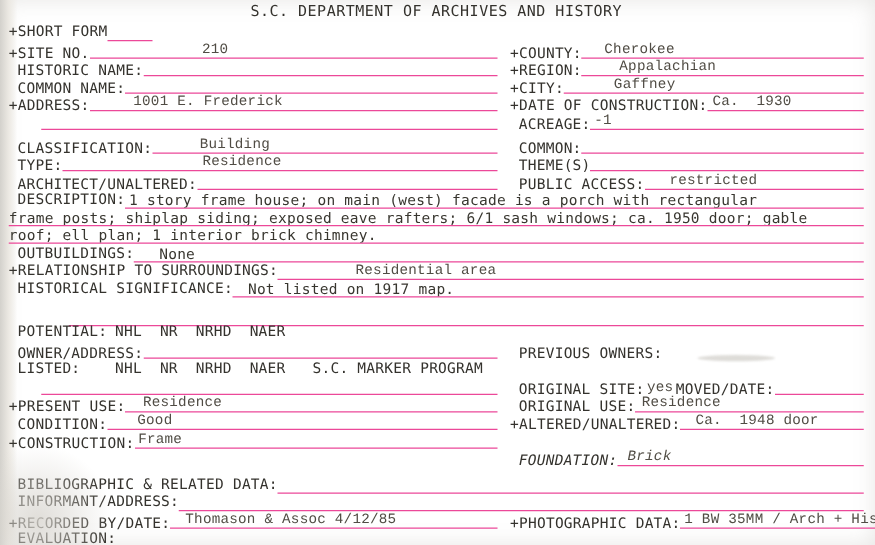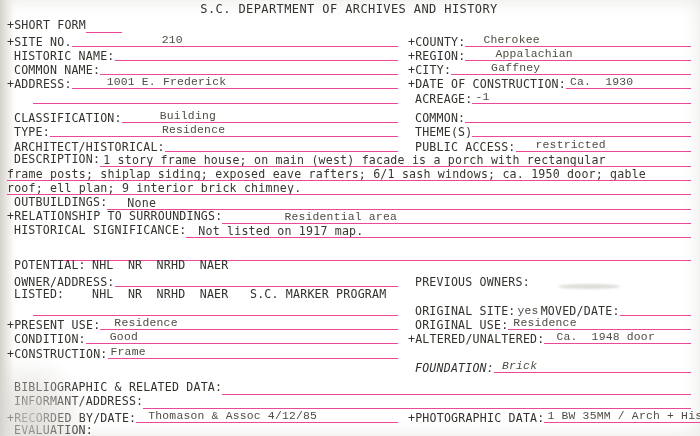--- a/index.html
+++ b/index.html
@@ -134,40 +134,40 @@
       <span class="fill"><span class="val vt" style="margin-left:112px">Residence</span></span>
     </div>
     <div class="rcol">
       <span class="lab ind">THEME(S)</span>
       <span class="fill"></span>
     </div>
   </div>
 
   <div class="row">
     <div class="lcol">
-      <span class="lab ind">ARCHITECT/HISTORICAL:</span>
+      <span class="lab ind">ARCHITECT/UNALTERED:</span>
       <span class="fill"></span>
     </div>
     <div class="rcol">
       <span class="lab ind">PUBLIC ACCESS:</span>
       <span class="fill"><span class="val vt" style="margin-left:20px">restricted</span></span>
     </div>
   </div>
 
   <div class="row">
     <span class="lab ind">DESCRIPTION:</span>
     <span class="fill"><span class="val vp" style="margin-left:3px">1 story frame house; on main (west) facade is a porch with rectangular</span></span>
   </div>
 
   <div class="row">
     <span class="fill"><span class="val vp">frame posts; shiplap siding; exposed eave rafters; 6/1 sash windows; ca. 1950 door; gable</span></span>
   </div>
 
   <div class="row">
-    <span class="fill"><span class="val vp">roof; ell plan; 9 interior brick chimney.</span></span>
+    <span class="fill"><span class="val vp">roof; ell plan; 1 interior brick chimney.</span></span>
   </div>
 
   <div class="row">
     <span class="lab ind">OUTBUILDINGS:</span>
     <span class="fill"><span class="val vp" style="margin-left:20px">None</span></span>
   </div>
 
   <div class="row">
     <span class="lab">+RELATIONSHIP TO SURROUNDINGS:</span>
     <span class="fill"><span class="val vt" style="margin-left:62px">Residential area</span></span>

